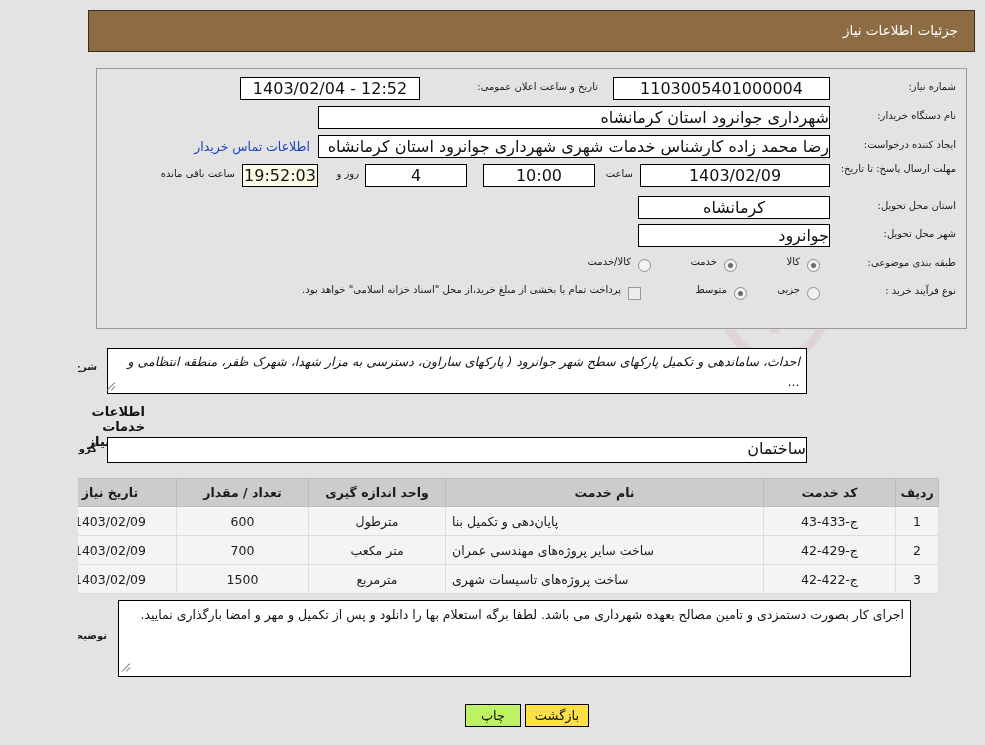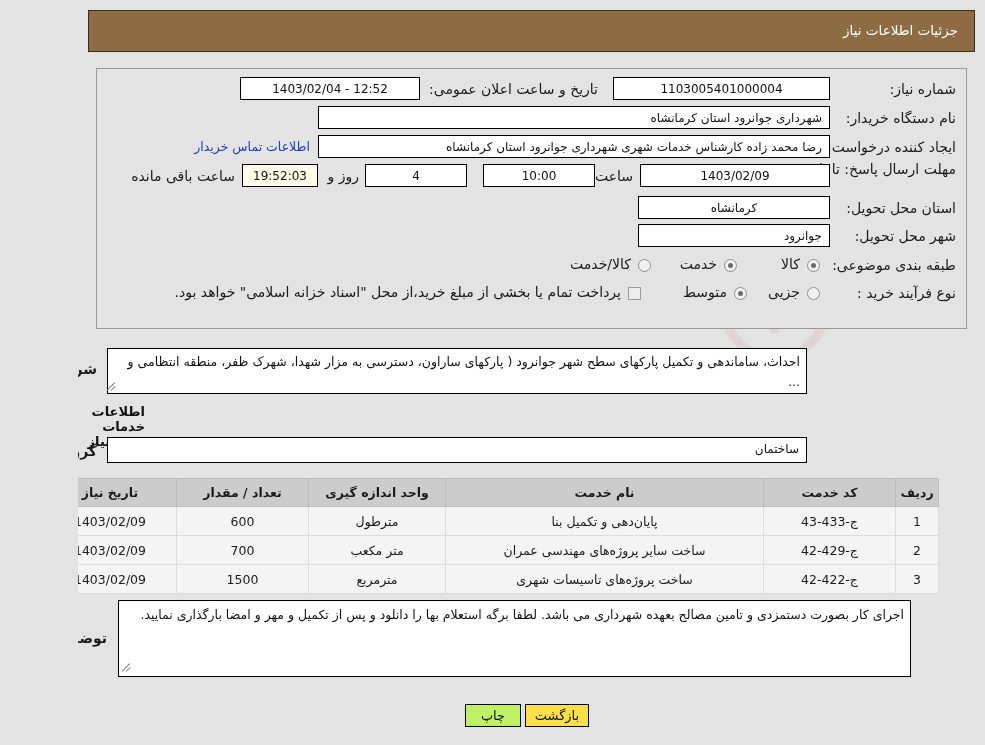--- a/index.html
+++ b/index.html
@@ -41,34 +41,34 @@
     top: 68px; right: 18px; left: 18px;
     height: 261px;
     border: 1px solid #9a9a9a;
     box-sizing: border-box;
     background: #e3e3e3;
   }
 
   
   .lbl {
     position: absolute;
-    font-size: 14px;
+    font-size: 10px;
     color: #1a1a1a;
     white-space: nowrap;
     text-align: right;
   }
   .lbl-b { font-weight: bold; }
   .fld {
     position: absolute;
     border: 1px solid #000;
     background: #ffffff;
     box-sizing: border-box;
-    font-size: 12px;
+    font-size: 16px;
     color: #111;
-    padding: 2px 7px;
+    padding: 2px 0;
     line-height: 18px;
     white-space: nowrap;
     overflow: hidden;
     text-align: center;
   }
   .fld.rt { text-align: right; }
   .fld.ivory { background: #fbfbe8; }
 
   .link {
     position: absolute;
@@ -193,21 +193,21 @@
   }
   table.grid td {
     background: #f4f4f4;
     border: 1px solid #dcdcdc;
     color: #1a1a1a;
     height: 26px;
     padding: 1px 6px;
     text-align: center;
     white-space: nowrap;
   }
-  table.grid tr td:nth-child(3) { text-align: center; }
+  table.grid tr td:nth-child(3) { text-align: left; }
 
   
   .btn {
     position: absolute;
     border: 1px solid #000;
     box-sizing: border-box;
     font-size: 13px;
     text-align: center;
     line-height: 21px;
     height: 23px;
@@ -281,21 +281,21 @@
     <div class="lbl" style="top:215px; right:166px;">جزیی</div>
 
     <div class="radio on" style="top:218px; right:219px;"></div>
     <div class="lbl" style="top:215px; right:239px;">متوسط</div>
 
     <div class="chk" style="top:218px; right:325px;"></div>
     <div class="lbl" style="top:215px; right:345px;">پرداخت تمام یا بخشی از مبلغ خرید،از محل "اسناد خزانه اسلامی" خواهد بود.</div>
   </div>
 
   <div class="lbl lbl-b" style="top:361px; right:888px;">شرح کلی نیاز:</div>
-  <div class="descbox" style="top:348px; right:178px; width:700px; height:46px;">احداث، ساماندهی و تکمیل پارکهای سطح شهر جوانرود ( پارکهای ساراون، دسترسی به مزار شهدا، شهرک ظفر، منطقه انتظامی و ...</div>
+  <div class="descbox" style="top:348px; right:178px; width:700px; height:46px;font-style:italic;">احداث، ساماندهی و تکمیل پارکهای سطح شهر جوانرود ( پارکهای ساراون، دسترسی به مزار شهدا، شهرک ظفر، منطقه انتظامی و ...</div>
   <div class="resizer" style="top:382px; right:868px;"></div>
 
   <div class="section-head" style="top:404px; right:840px;">اطلاعات خدمات مورد نیاز</div>
 
   <div class="lbl lbl-b" style="top:443px; right:888px;">گروه خدمت:</div>
   <div class="fld rt" style="top:437px; right:178px; width:700px; height:26px;">ساختمان</div>
 
   <div class="tbl-wrap">
     <table class="grid">
       <thead>

